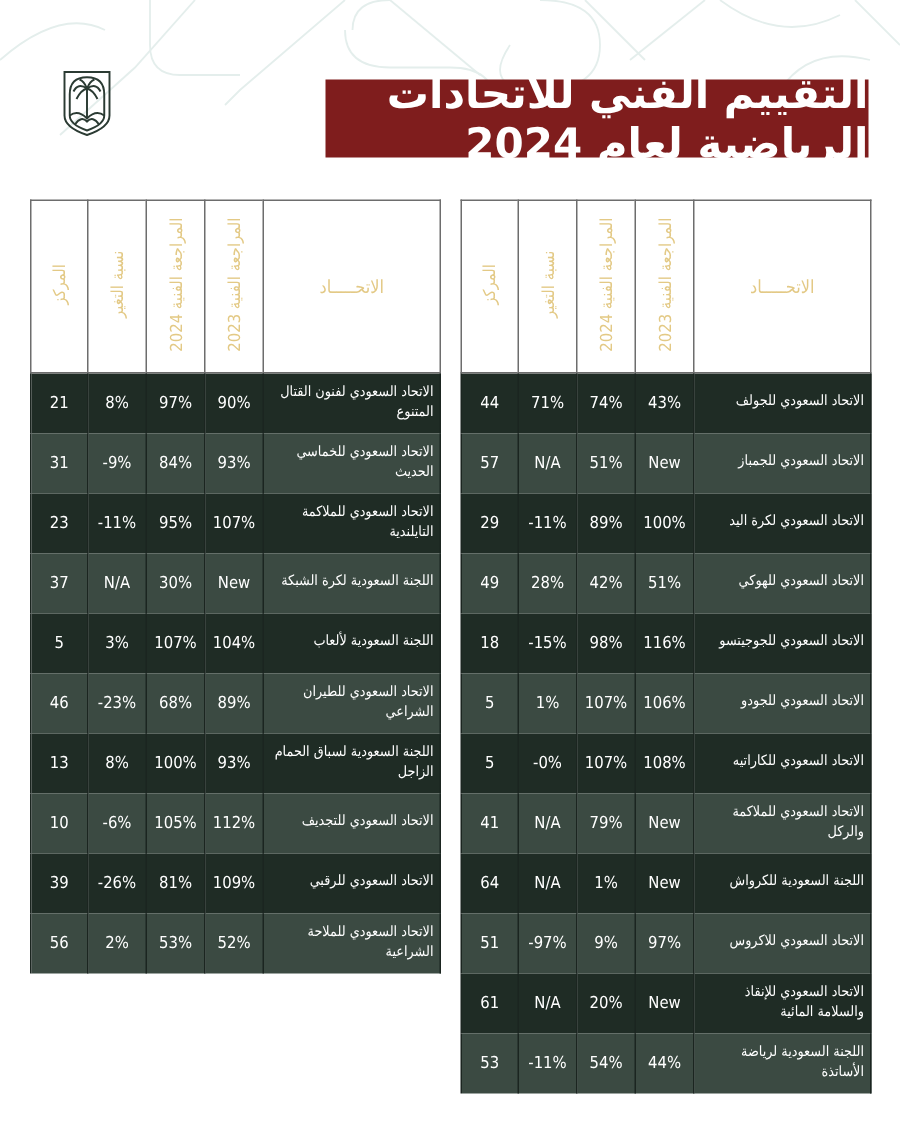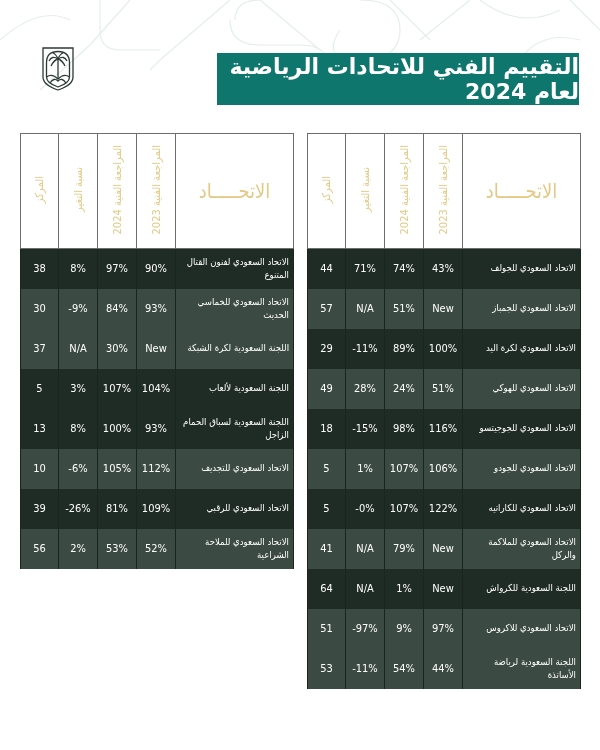--- a/index.html
+++ b/index.html
@@ -6,41 +6,41 @@
   html, body { width: 600px; height: 750px; overflow: hidden; }
   body {
     background: #ffffff;
     font-family: "DejaVu Sans Condensed", "DejaVu Sans", sans-serif;
     position: relative;
   }
   .bg-pattern { position: absolute; left: 0; top: 0; width: 600px; height: 130px; pointer-events: none; }
   .logo { position: absolute; left: 42px; top: 47px; width: 32px; height: 44px; }
   .title-banner {
     position: absolute; left: 217px; top: 53px; width: 362px; height: 52px;
-    background: #0f766e;
+    background: #7f1d1d;
     display: flex; align-items: center; justify-content: center;
-    color: #ffffff; font-weight: bold; font-size: 22px; direction: rtl;
+    color: #ffffff; font-weight: bold; font-size: 28px; direction: rtl;
     font-family: "DejaVu Sans", sans-serif; letter-spacing: -0.5px;
   }
   table.ranking {
     position: absolute; top: 133px; border-collapse: collapse; table-layout: fixed;
     direction: rtl;
   }
   #table-left { left: 20px; width: 273px; }
   #table-right { left: 307px; width: 274px; }
   table.ranking th {
     height: 115px; background: #ffffff; border: 1.5px solid #6d6d6d;
     color: #e3c985; font-weight: normal; font-size: 11px;
     vertical-align: middle; text-align: center;
   }
   table.ranking th .vert {
     display: inline-block; writing-mode: vertical-rl; transform: rotate(180deg);
     white-space: nowrap; font-size: 11px;
   }
-  table.ranking th.fed { font-size: 20px; letter-spacing: 2px; }
+  table.ranking th.fed { font-size: 12px; letter-spacing: 2px; }
   table.ranking td {
     height: 40px; color: #ffffff; text-align: center; vertical-align: middle;
     border-left: 1px solid #1b2520; border-right: 1px solid #1b2520;
     font-size: 11px;
     font-family: "DejaVu Sans Condensed", "DejaVu Sans", sans-serif;
   }
   table.ranking td.name { text-align: right; padding-right: 4px; font-size: 9.5px; line-height: 1.35; }
   tr.dark td { background: #1f2c25; }
   tr.light td { background: #3b4a42; }
   col.c-fed { width: 118px; }
@@ -122,41 +122,41 @@
     <tr class="dark">
       <td class="name">الاتحاد السعودي لكرة اليد</td>
       <td>100%</td>
       <td>89%</td>
       <td>11%-</td>
       <td>29</td>
     </tr>
     <tr class="light">
       <td class="name">الاتحاد السعودي للهوكي</td>
       <td>51%</td>
-      <td>24%</td>
+      <td>42%</td>
       <td>28%</td>
       <td>49</td>
     </tr>
     <tr class="dark">
       <td class="name">الاتحاد السعودي للجوجيتسو</td>
       <td>116%</td>
       <td>98%</td>
       <td>15%-</td>
       <td>18</td>
     </tr>
     <tr class="light">
       <td class="name">الاتحاد السعودي للجودو</td>
       <td>106%</td>
       <td>107%</td>
       <td>1%</td>
       <td>5</td>
     </tr>
     <tr class="dark">
       <td class="name">الاتحاد السعودي للكاراتيه</td>
-      <td>122%</td>
+      <td>108%</td>
       <td>107%</td>
       <td>0%-</td>
       <td>5</td>
     </tr>
     <tr class="light">
       <td class="name">الاتحاد السعودي للملاكمة والركل</td>
       <td>New</td>
       <td>79%</td>
       <td>N/A</td>
       <td>41</td>
@@ -167,20 +167,27 @@
       <td>1%</td>
       <td>N/A</td>
       <td>64</td>
     </tr>
     <tr class="light">
       <td class="name">الاتحاد السعودي للاكروس</td>
       <td>97%</td>
       <td>9%</td>
       <td>97%-</td>
       <td>51</td>
+    </tr>
+    <tr class="dark">
+      <td class="name">الاتحاد السعودي للإنقاذ والسلامة المائية</td>
+      <td>New</td>
+      <td>20%</td>
+      <td>N/A</td>
+      <td>61</td>
     </tr>
     <tr class="light">
       <td class="name">اللجنة السعودية لرياضة الأساتذة</td>
       <td>44%</td>
       <td>54%</td>
       <td>11%-</td>
       <td>53</td>
     </tr>
   </tbody>
 </table>
@@ -201,42 +208,56 @@
       <th><span class="vert">نسبة التغير</span></th>
       <th><span class="vert">المركز</span></th>
     </tr>
   </thead>
   <tbody>
     <tr class="dark">
       <td class="name">الاتحاد السعودي لفنون القتال المتنوع</td>
       <td>90%</td>
       <td>97%</td>
       <td>8%</td>
-      <td>38</td>
+      <td>21</td>
     </tr>
     <tr class="light">
       <td class="name">الاتحاد السعودي للخماسي الحديث</td>
       <td>93%</td>
       <td>84%</td>
       <td>9%-</td>
-      <td>30</td>
+      <td>31</td>
+    </tr>
+    <tr class="dark">
+      <td class="name">الاتحاد السعودي للملاكمة التايلندية</td>
+      <td>107%</td>
+      <td>95%</td>
+      <td>11%-</td>
+      <td>23</td>
     </tr>
     <tr class="light">
       <td class="name">اللجنة السعودية لكرة الشبكة</td>
       <td>New</td>
       <td>30%</td>
       <td>N/A</td>
       <td>37</td>
     </tr>
     <tr class="dark">
       <td class="name">اللجنة السعودية لألعاب</td>
       <td>104%</td>
       <td>107%</td>
       <td>3%</td>
       <td>5</td>
+    </tr>
+    <tr class="light">
+      <td class="name">الاتحاد السعودي للطيران الشراعي</td>
+      <td>89%</td>
+      <td>68%</td>
+      <td>23%-</td>
+      <td>46</td>
     </tr>
     <tr class="dark">
       <td class="name">اللجنة السعودية لسباق الحمام الزاجل</td>
       <td>93%</td>
       <td>100%</td>
       <td>8%</td>
       <td>13</td>
     </tr>
     <tr class="light">
       <td class="name">الاتحاد السعودي للتجديف</td>

